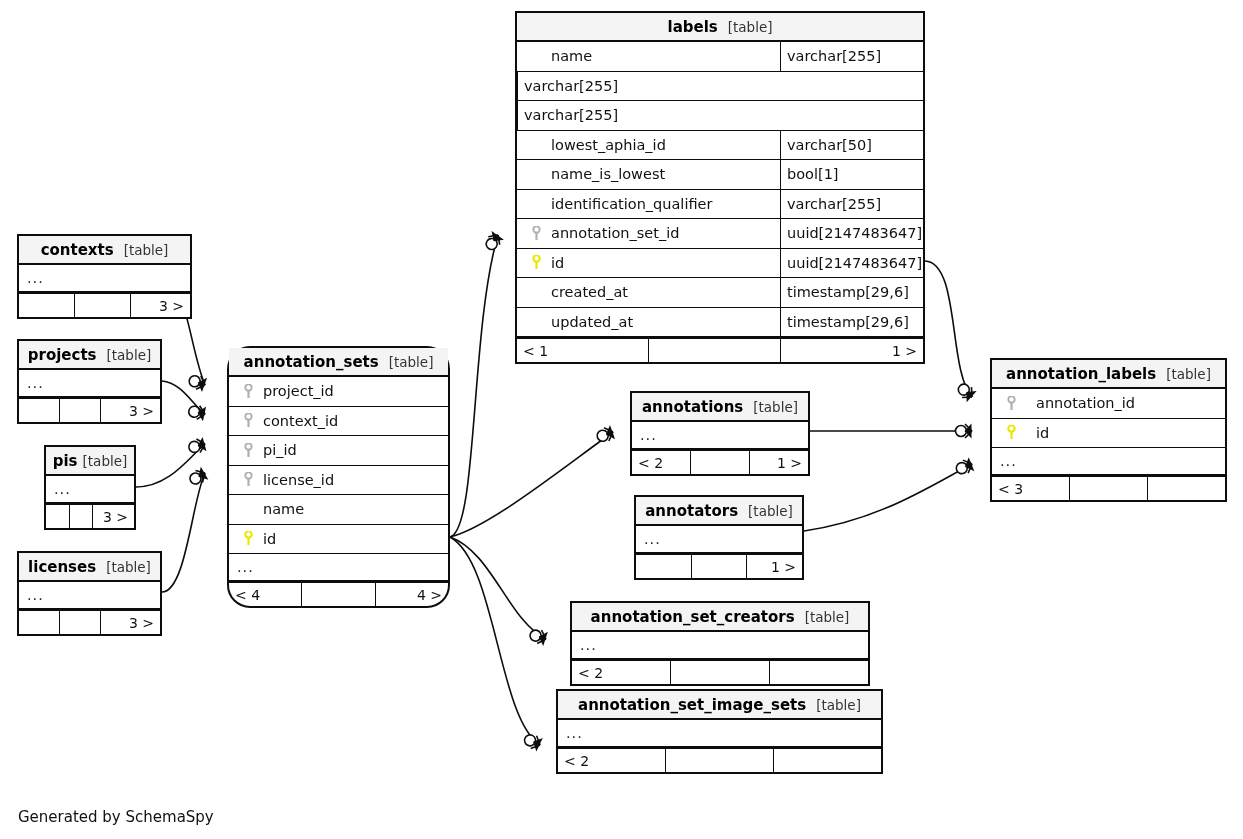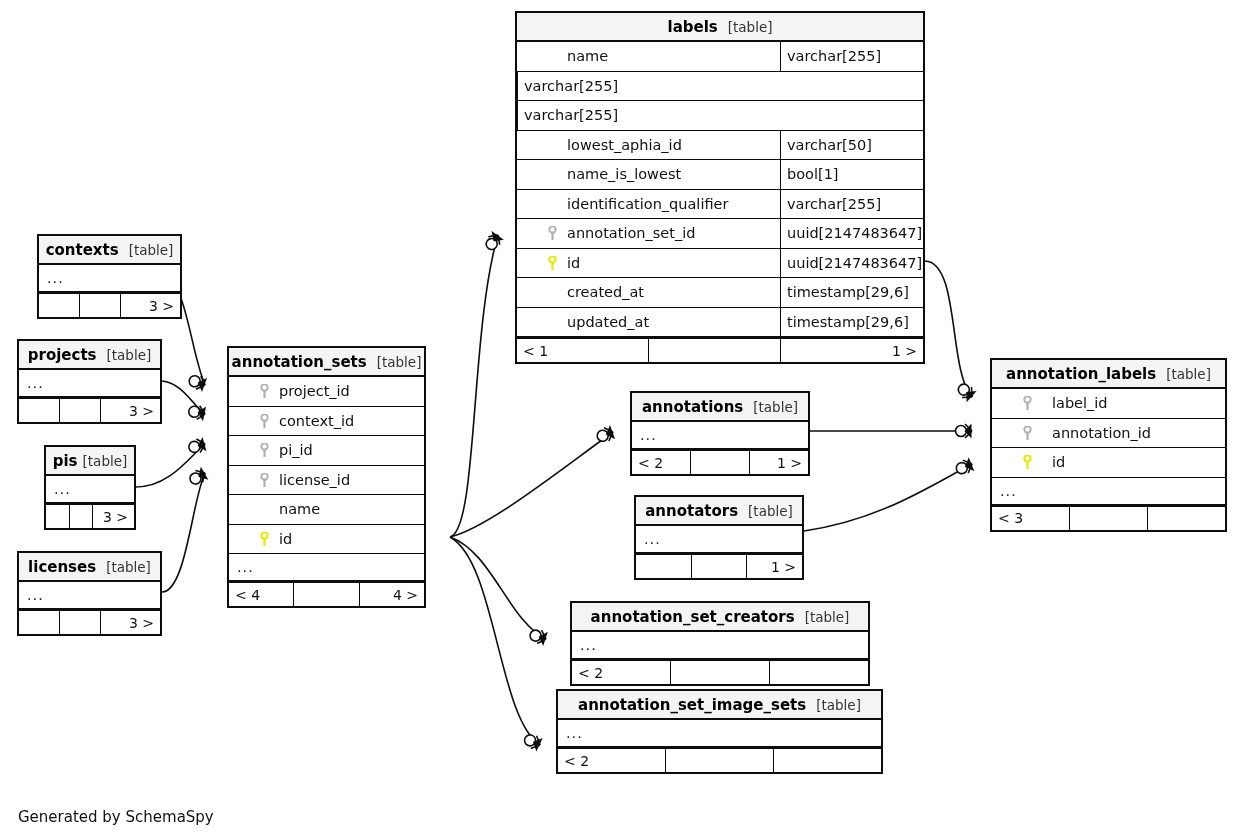--- a/index.html
+++ b/index.html
@@ -32,22 +32,22 @@
   .ttag{font-size:13.5px;color:#333;padding-left:10px;}
   .row{
     display:flex;align-items:center;
     height:29.5px;
     border-bottom:1px solid #0d0d0d;
     box-sizing:border-box;
     white-space:nowrap;
   }
   .row:last-of-type{border-bottom:none;}
   .colname{
-    display:flex;align-items:flex-end;
-    flex:1 1 auto;padding-left:24px;overflow:hidden;
+    display:flex;align-items:center;
+    flex:1 1 auto;padding-left:8px;overflow:hidden;
   }
   .coltype{
     flex:0 0 auto;
     border-left:1px solid #0d0d0d;
     padding:0 6px;height:100%;
     display:flex;align-items:center;
     box-sizing:border-box;
   }
   .keyslot{width:22px;flex:0 0 22px;display:flex;justify-content:center;align-items:center;}
   .lbl{padding-left:4px;}
@@ -199,21 +199,21 @@
         </span>
       <span class="coltype" style="width:143px">timestamp[29,6]</span>
     </div>
     <div class="foot">
       <span class="fc">&lt; 1</span>
       <span class="fc"></span>
       <span class="fc r" style="flex:0 0 143px">1 &gt;</span>
     </div>
   </div>
 
-  <div class="tbl" style="left:17px;top:234px;width:145px;margin-left:20px;">
+  <div class="tbl" style="left:17px;top:234px;width:175px;">
     <div class="thead">
       <span class="tname">contexts</span>
       <span class="ttag">[table]</span>
     </div>
     <div class="rowell">
       <span class="ellipsis">...</span>
     </div>
     <div class="foot">
       <span class="fc"></span>
       <span class="fc"></span>
@@ -259,21 +259,21 @@
     <div class="rowell">
       <span class="ellipsis">...</span>
     </div>
     <div class="foot">
       <span class="fc"></span>
       <span class="fc"></span>
       <span class="fc r" style="flex:0 0 60px">3 &gt;</span>
     </div>
   </div>
 
-  <div class="tbl" style="left:227px;top:346px;width:199px;">
+  <div class="tbl" style="left:227px;top:346px;width:223px;border-radius:23px;">
     <div class="thead">
       <span class="tname">annotation_sets</span>
       <span class="ttag">[table]</span>
     </div>
     <div class="row">
       <span class="colname">
           <span class="keyslot">
         <svg class="keyicon" viewBox="0 0 9 15">
               <circle cx="4.5" cy="3.5" r="3.2" fill="none" stroke="#b0b0b0" stroke-width="1.9"></circle>
               <rect x="3.4" y="5.8" width="2.2" height="8.2" fill="#b0b0b0"></rect>
@@ -378,31 +378,20 @@
       <span class="ttag">[table]</span>
     </div>
     <div class="row">
       <span class="colname">
           <span class="keyslot">
         <svg class="keyicon" viewBox="0 0 9 15">
               <circle cx="4.5" cy="3.5" r="3.2" fill="none" stroke="#b0b0b0" stroke-width="1.9"></circle>
               <rect x="3.4" y="5.8" width="2.2" height="8.2" fill="#b0b0b0"></rect>
             </svg>
       </span>
-          <span class="lbl" style="padding-left:14px">label_id</span>
-        </span>
-    </div>
-    <div class="row">
-      <span class="colname">
-          <span class="keyslot">
-        <svg class="keyicon" viewBox="0 0 9 15">
-              <circle cx="4.5" cy="3.5" r="3.2" fill="none" stroke="#b0b0b0" stroke-width="1.9"></circle>
-              <rect x="3.4" y="5.8" width="2.2" height="8.2" fill="#b0b0b0"></rect>
-            </svg>
-      </span>
           <span class="lbl" style="padding-left:14px">annotation_id</span>
         </span>
     </div>
     <div class="row">
       <span class="colname">
           <span class="keyslot">
         <svg class="keyicon" viewBox="0 0 9 15">
               <circle cx="4.5" cy="3.5" r="3.2" fill="none" stroke="#e8e800" stroke-width="2.1"></circle>
               <rect x="3.4" y="5.8" width="2.2" height="8.2" fill="#e8e800"></rect>
             </svg>

